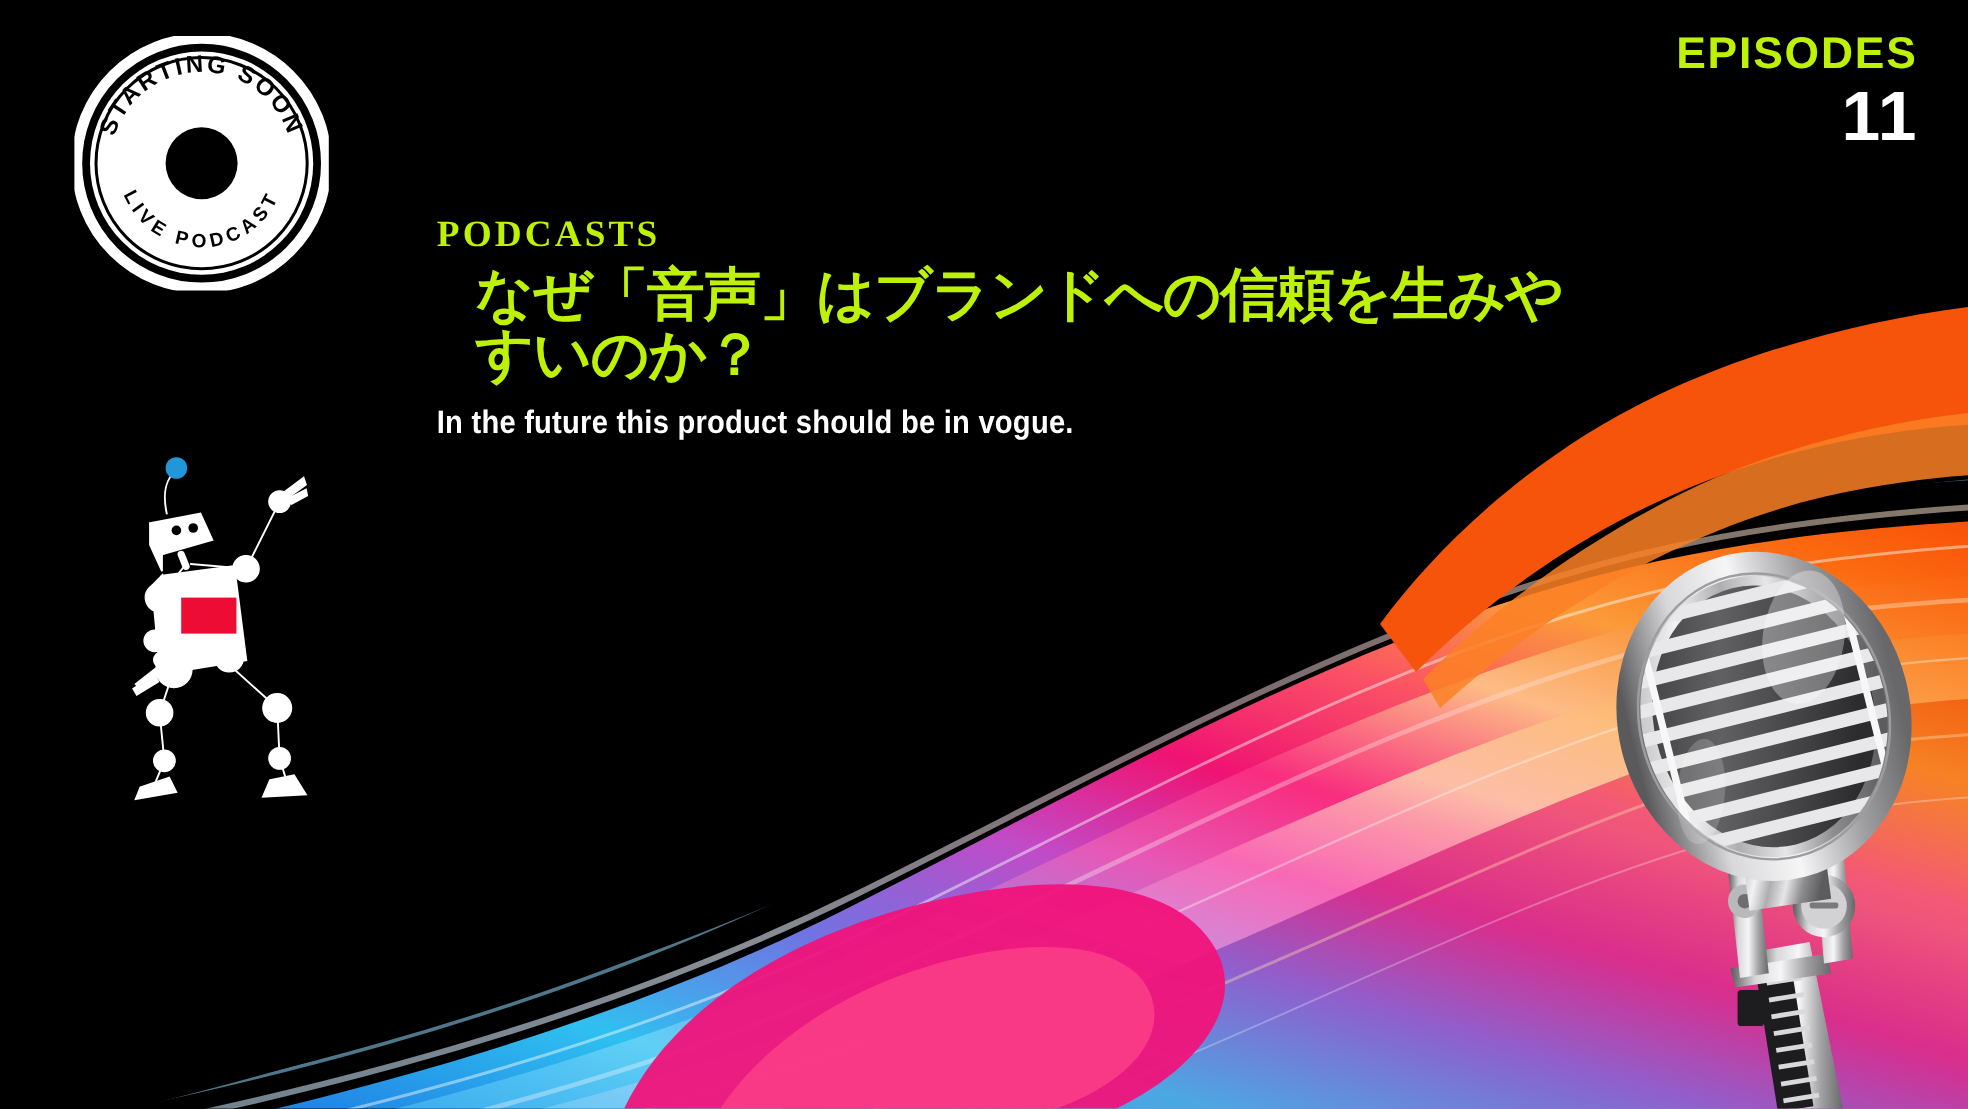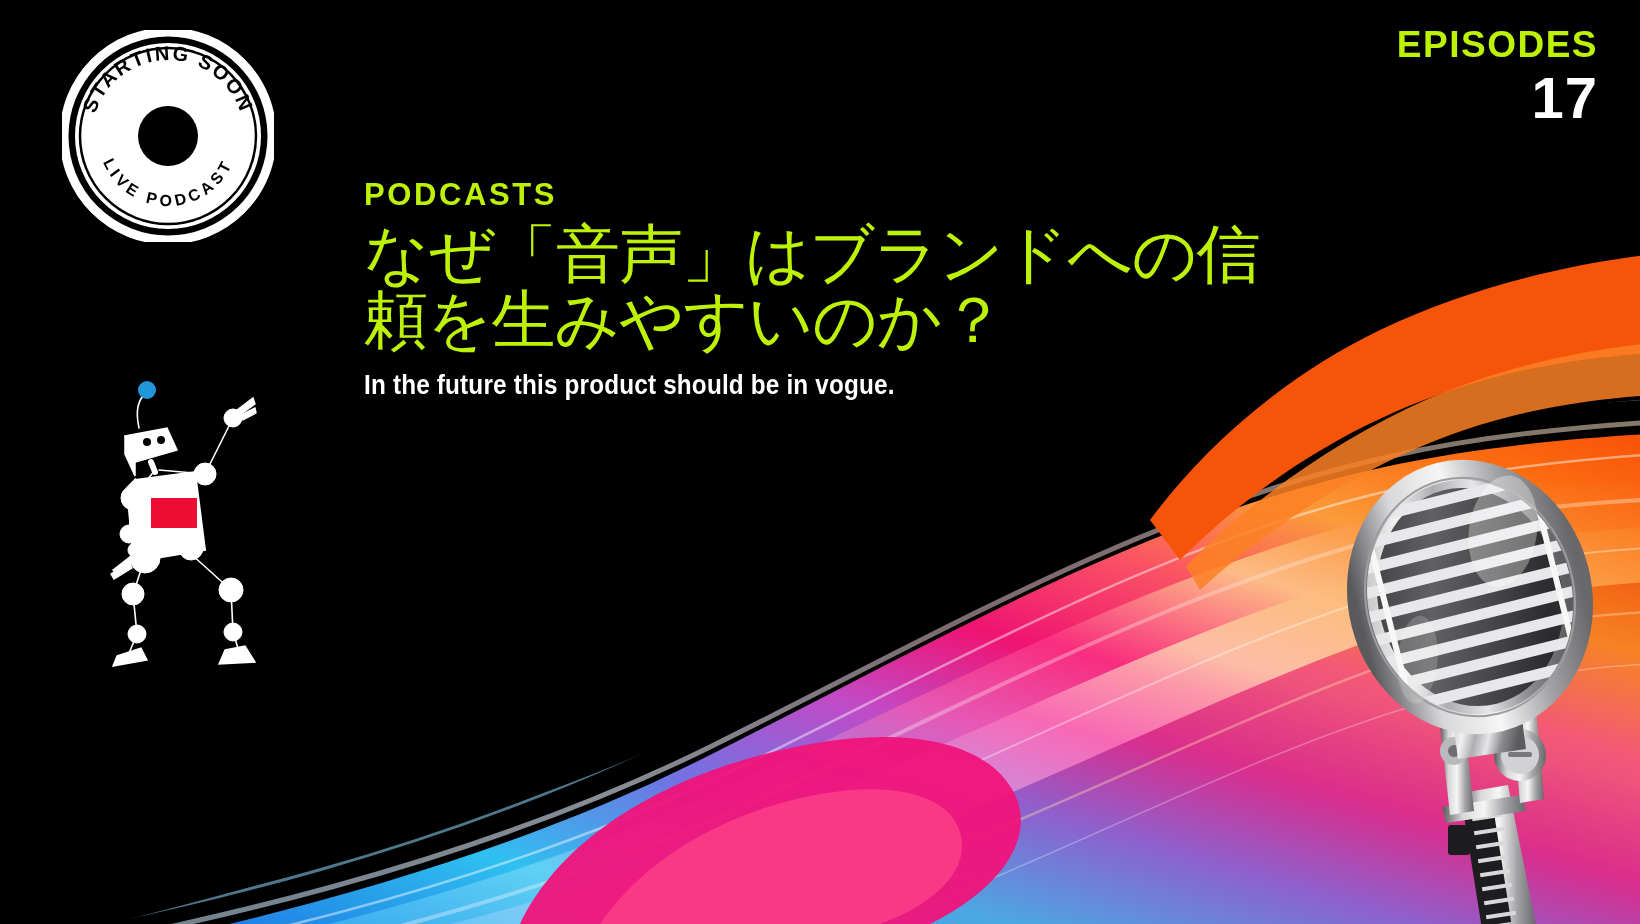--- a/index.html
+++ b/index.html
@@ -76,20 +76,21 @@
     position:absolute;
     left:364px; top:178px;
     width:960px;
   }
   .kicker {
     font-weight:bold;
     font-size:31px;
     letter-spacing:2.6px;
     color:#bdf207;
     line-height:1.1;
+    font-family:Liberation Serif, serif;
   }
   .eyebrow {
     margin-top:6px;
     line-height:1;
     white-space:nowrap;
   }
   .eyebrow span {
     font-family:"Liberation Sans Narrow","Liberation Sans", sans-serif;
     font-weight:bold;
     font-size:52px;
@@ -111,26 +112,27 @@
     font-weight:bold;
     font-size:62px;
     line-height:1.02;
     color:#ffffff;
     letter-spacing:-1px;
     max-width:880px;
   }
   .subhead {
     margin-top:10px;
     font-family:"DejaVu Sans","Liberation Sans", sans-serif;
-    font-weight:normal;
-    font-size:64px;
+    font-weight:bold;
+    font-size:48px;
     line-height:1.03;
     color:#bdf207;
     letter-spacing:-1px;
     max-width:940px;
+    margin-left:32px;
   }
   .tagline {
     margin-top:16px;
     font-family:"Liberation Sans Narrow","Liberation Sans", sans-serif;
     font-weight:bold;
     font-size:27px;
     color:#ffffff;
     letter-spacing:0.2px;
     transform:scaleX(0.90);
     transform-origin:left center;
@@ -422,21 +424,21 @@
       <ellipse cx="148" cy="142" rx="112" ry="128" fill="none" stroke="url(#chrome2)" stroke-width="20"></ellipse>
       <ellipse cx="148" cy="142" rx="104" ry="120" fill="none" stroke="#9d9da0" stroke-width="2"></ellipse>
 
       <ellipse cx="196" cy="86" rx="34" ry="56" fill="#ffffff" opacity="0.32" transform="rotate(22 196 86)"></ellipse>
       <ellipse cx="82" cy="190" rx="20" ry="44" fill="#ffffff" opacity="0.18" transform="rotate(18 82 190)"></ellipse>
     </g>
   </svg>
 
   <div class="ep-block">
     <span class="ep-word">EPISODES</span>
-    <span class="ep-num">17</span>
+    <span class="ep-num">11</span>
   </div>
 
   <div class="copy">
     <div class="kicker">PODCASTS</div>
     <h2 class="subhead">なぜ「音声」はブランドへの信頼を生みやすいのか？</h2>
     <div class="tagline">In the future this product should be in vogue.</div>
   </div>
 
 </div>
 

